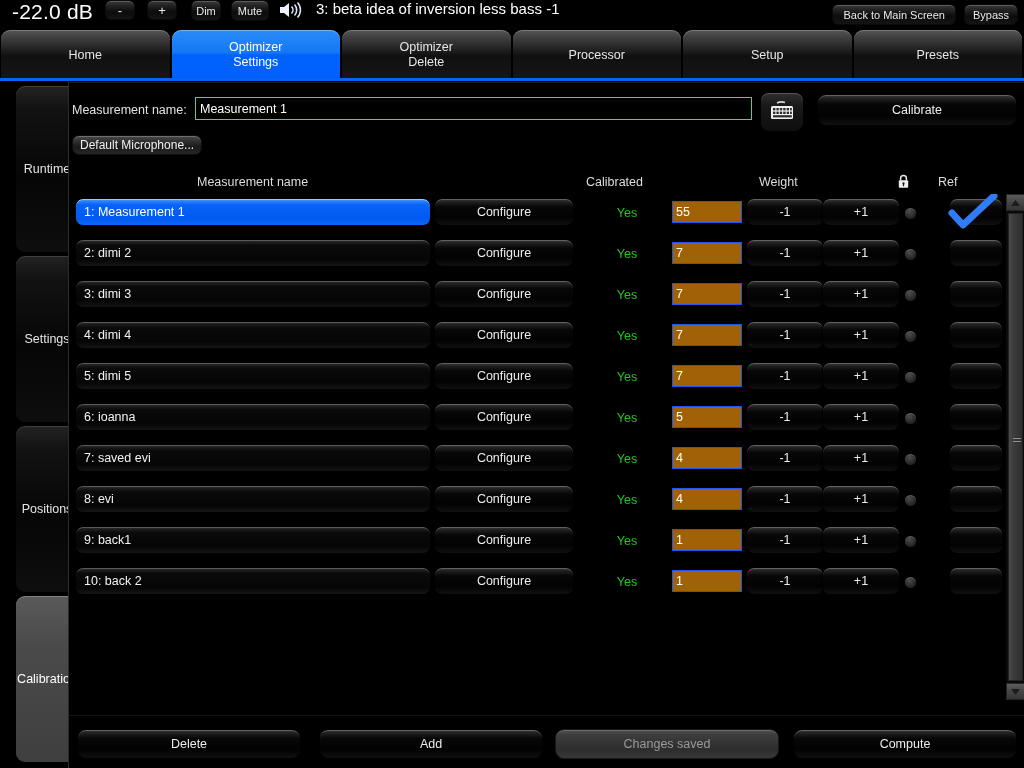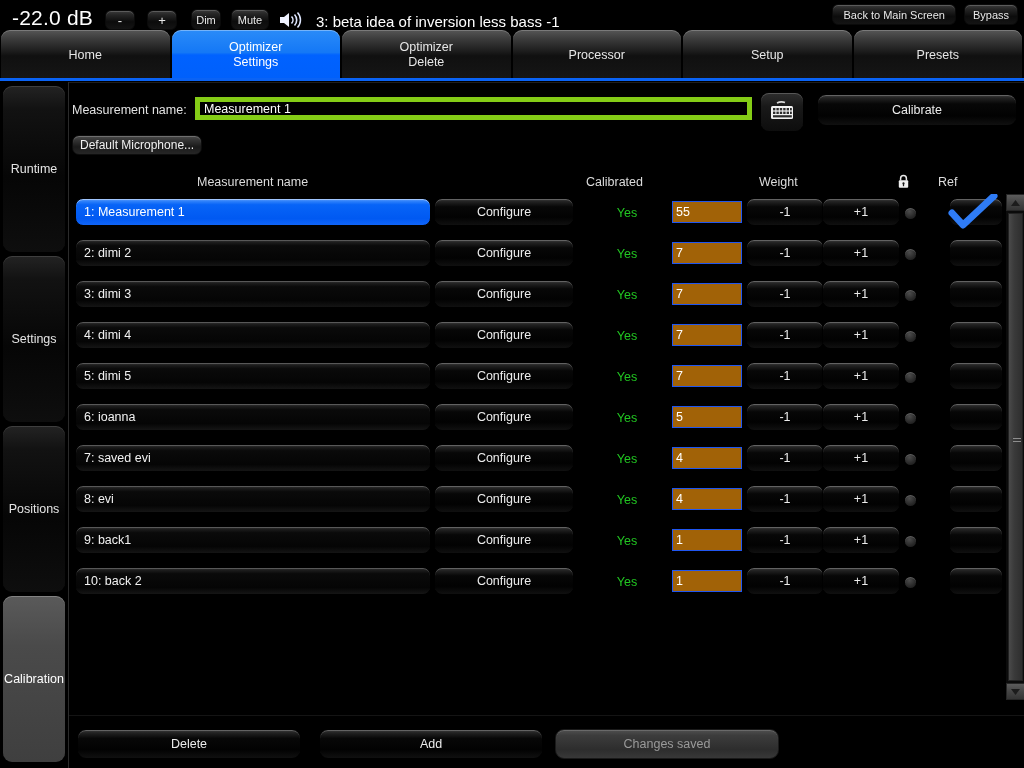--- a/index.html
+++ b/index.html
@@ -9,21 +9,21 @@
     font-family: "Liberation Sans", sans-serif;
     overflow: hidden;
     color: #fff;
   }
   #app { position: relative; width: 1024px; height: 768px; background: #000; }
 
   
   .topbar {
     position: absolute; left: 0; top: 0; width: 1024px; height: 30px;
     background: #000;
-    display: flex; align-items: flex-end;
+    display: flex; align-items: flex-start;
   }
   .db-readout {
     font-size: 21px; color: #fff; margin-left: 12px; letter-spacing: 0.2px;
     font-weight: 400; white-space: nowrap;
   }
   .pillbtn {
     background: linear-gradient(to bottom, #3a3a3a 0%, #252525 22%, #0c0c0c 60%, #141414 100%);
     border-radius: 6px; color: #e8e8e8; font-size: 11px;
     display: flex; align-items: center; justify-content: center;
     box-shadow: inset 0 1px 0 rgba(255,255,255,0.18), 0 1px 1px rgba(0,0,0,0.8);
@@ -59,21 +59,21 @@
   }
   .tab .l1, .tab .l2 { display: block; }
   .tabline {
     position: absolute; left: 0; top: 78px; width: 1024px; height: 3px;
     background: #0a63f5;
   }
 
   
   .sidebar { position: absolute; left: 0; top: 82px; width: 68px; height: 686px; background: #000; }
   .side-item {
-    position: absolute; left: 3px; width: 62px;
+    position: absolute; left: 16px; width: 62px;
     border-radius: 9px;
     background: linear-gradient(to bottom, #232323 0%, #121212 14%, #060606 55%, #0e0e0e 100%);
     box-shadow: inset 0 1px 0 rgba(255,255,255,0.13);
     display: flex; align-items: center; justify-content: center;
     color: #e4e4e4; font-size: 12.5px;
   }
   .side-item.active {
     background: linear-gradient(to bottom, #5a5a5a 0%, #4a4a4a 30%, #3f3f3f 100%);
     color: #fff;
     box-shadow: inset 0 1px 0 rgba(255,255,255,0.25);
@@ -83,21 +83,21 @@
   
   .main {
     position: absolute; left: 68px; top: 82px; width: 956px; height: 686px;
     background: #000; border-left: 1px solid #2b2b2b;
   }
   .row-topline { position: absolute; left: 0; top: 0; width: 956px; height: 1px; background: #1d1d1d; }
 
   .mn-label { position: absolute; left: 3px; top: 21px; font-size: 12.5px; color: #e2e2e2; }
   .mn-input {
     position: absolute; left: 126px; top: 15px; width: 557px; height: 23px;
-    background: #000; border: 5px solid #84cc16; color: #fff;
+    background: #000; border: 1px solid #84cc16; color: #fff;
     font-size: 12.5px; padding: 0 4px; line-height: 21px;
     font-family: "Liberation Sans", sans-serif;
   }
   .kb-icon {
     position: absolute; left: 692px; top: 11px; width: 42px; height: 38px;
     border-radius: 8px;
     background: linear-gradient(to bottom, #2e2e2e 0%, #191919 35%, #0d0d0d 100%);
     box-shadow: inset 0 1px 0 rgba(255,255,255,0.2);
     display: flex; align-items: center; justify-content: center;
   }
@@ -456,16 +456,17 @@
             <path d="M5.5 7 L1 1 L10 1 Z" fill="#1c1c1c"></path>
           </svg>
       </div>
     </div>
 
     <div class="bottom">
       <div class="bottom-sep"></div>
       <div class="bbtn dark-btn b-delete">Delete</div>
       <div class="bbtn dark-btn b-add">Add</div>
       <div class="bbtn b-saved">Changes saved</div>
+      <div class="bbtn dark-btn b-compute">Compute</div>
     </div>
 
   </div>
 </div>
 
 </body></html>

